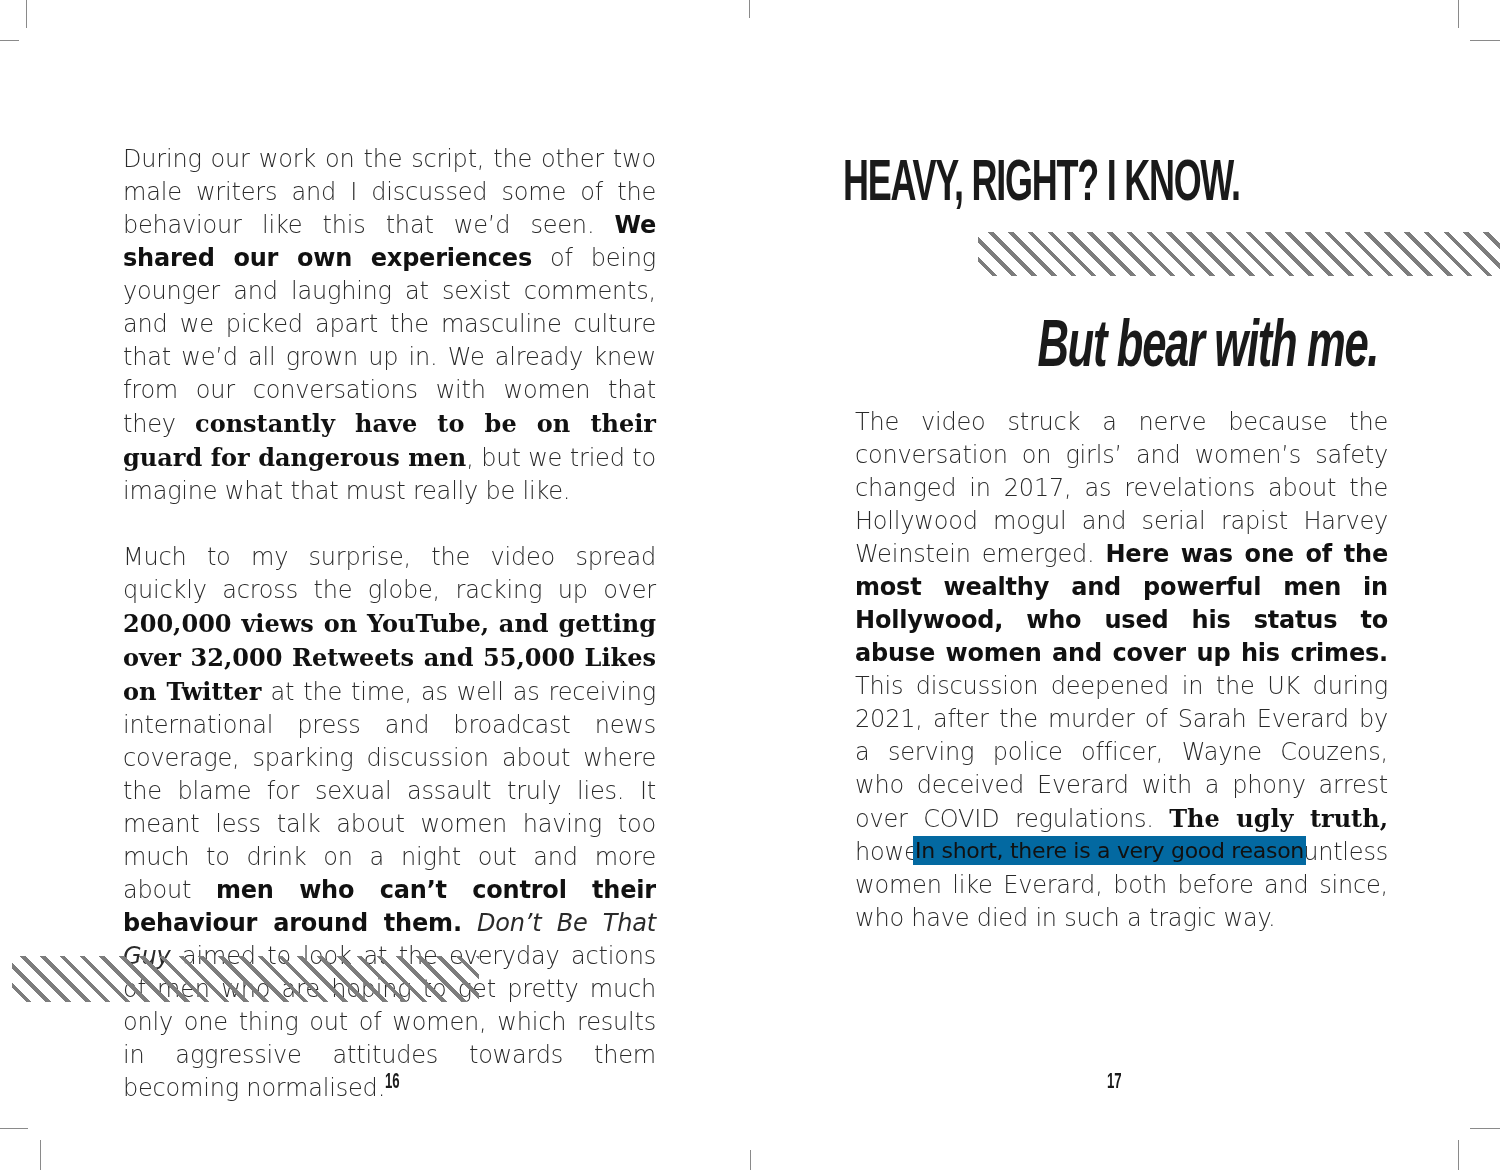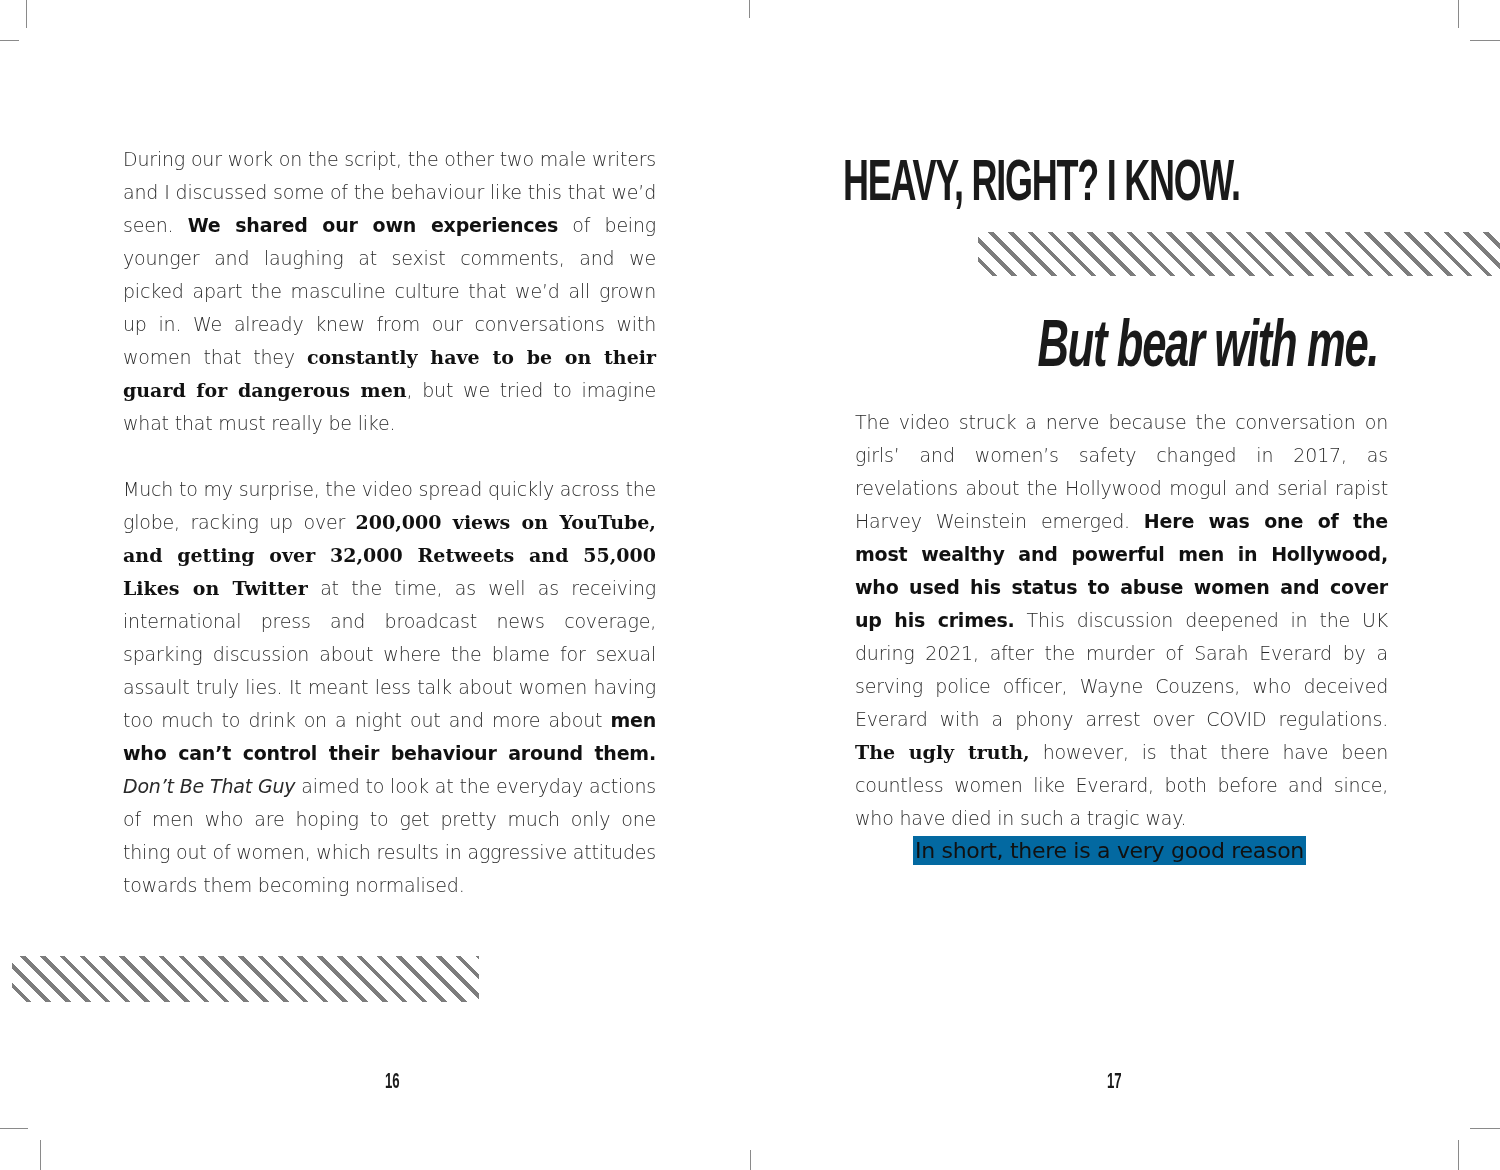--- a/index.html
+++ b/index.html
@@ -10,21 +10,21 @@
   .crop.h { height: 1px; }
 
   .page { position: absolute; top: 0; height: 1170px; }
   .page.left { left: 0; width: 750px; }
   .page.right { left: 750px; width: 750px; }
 
   .body-text {
     position: absolute;
     font-family: "DejaVu Sans", sans-serif;
     font-weight: 300;
-    font-size: 19px;
+    font-size: 24px;
     line-height: 33px;
     color: #2a2a2a;
     text-align: justify;
     letter-spacing: -0.2px;
   }
   .body-text p { margin: 0 0 33px 0; }
   .body-text .bs { font-family: "DejaVu Sans", sans-serif; font-weight: bold; color: #111; }
   .body-text .bslab { font-family: "DejaVu Serif", serif; font-weight: bold; color: #111; letter-spacing: 0; }
   .body-text .it { font-style: italic; }
 

